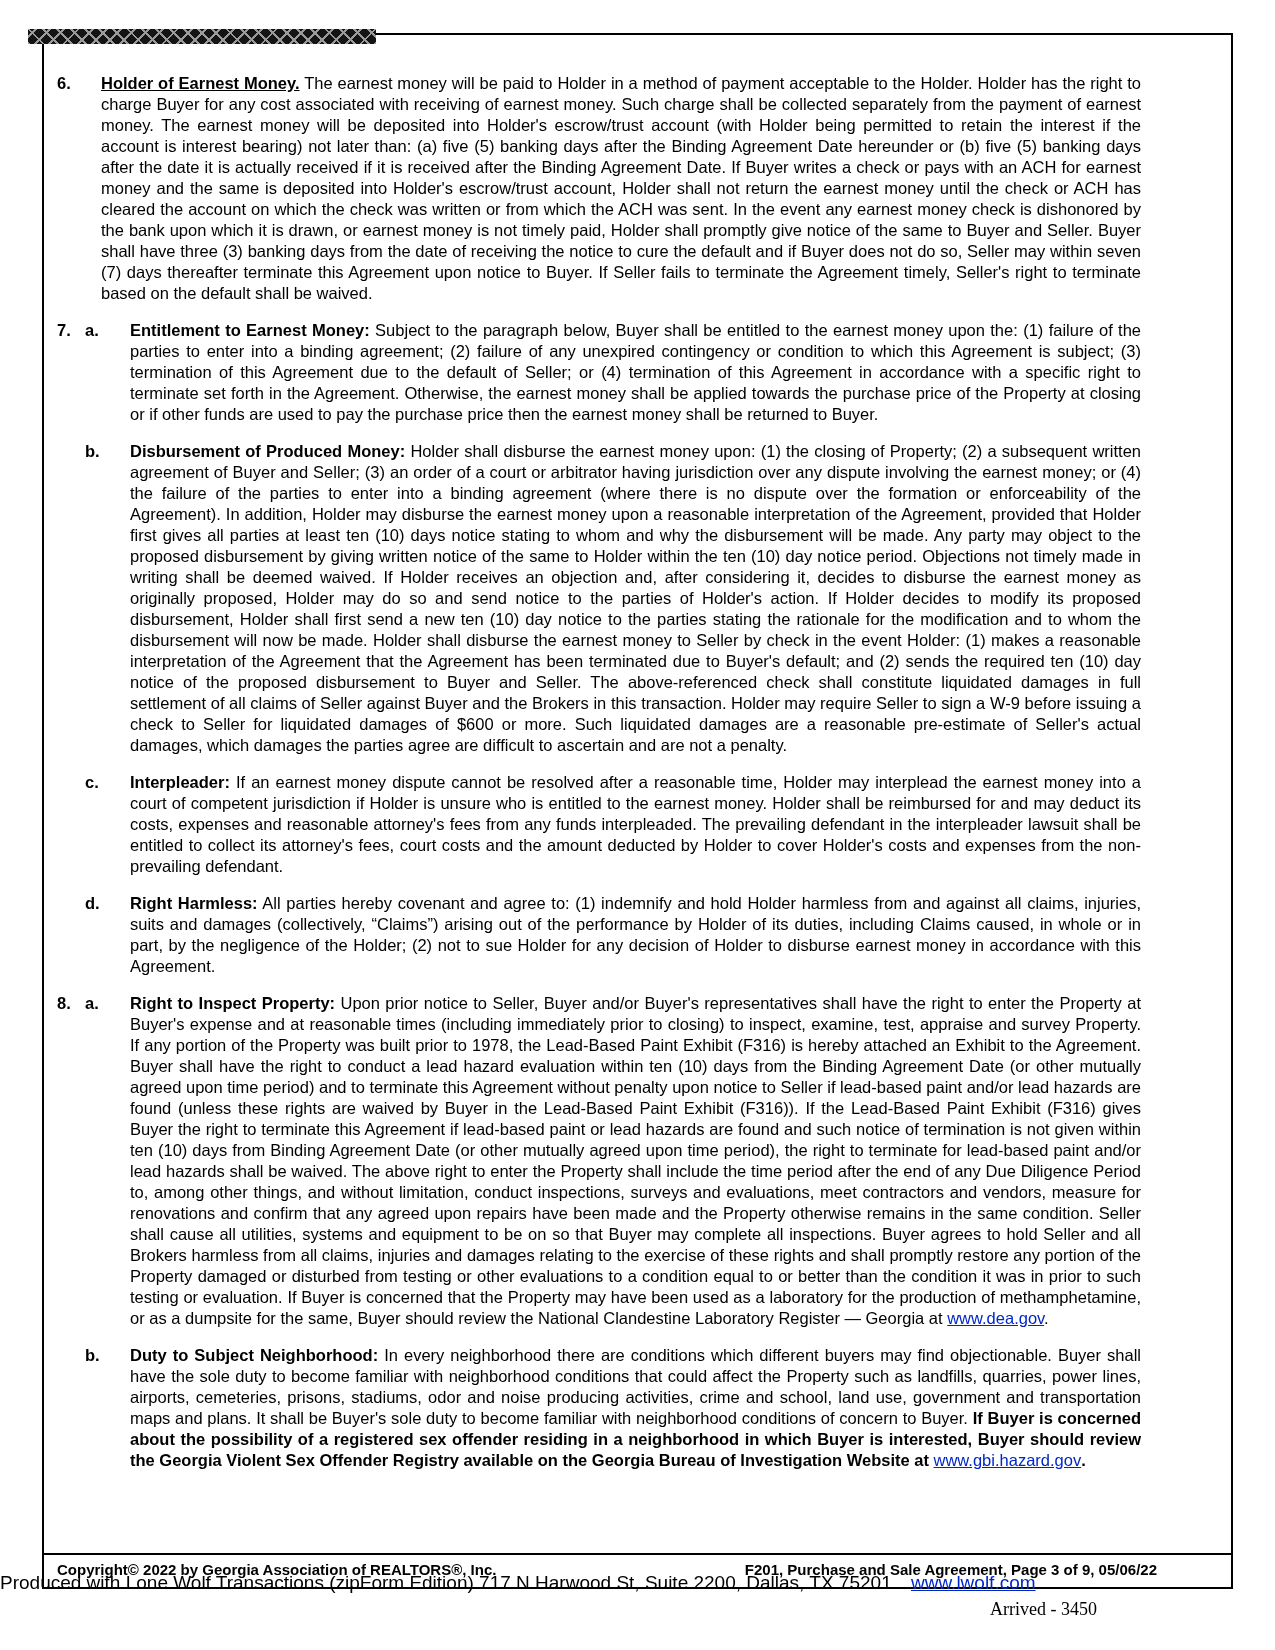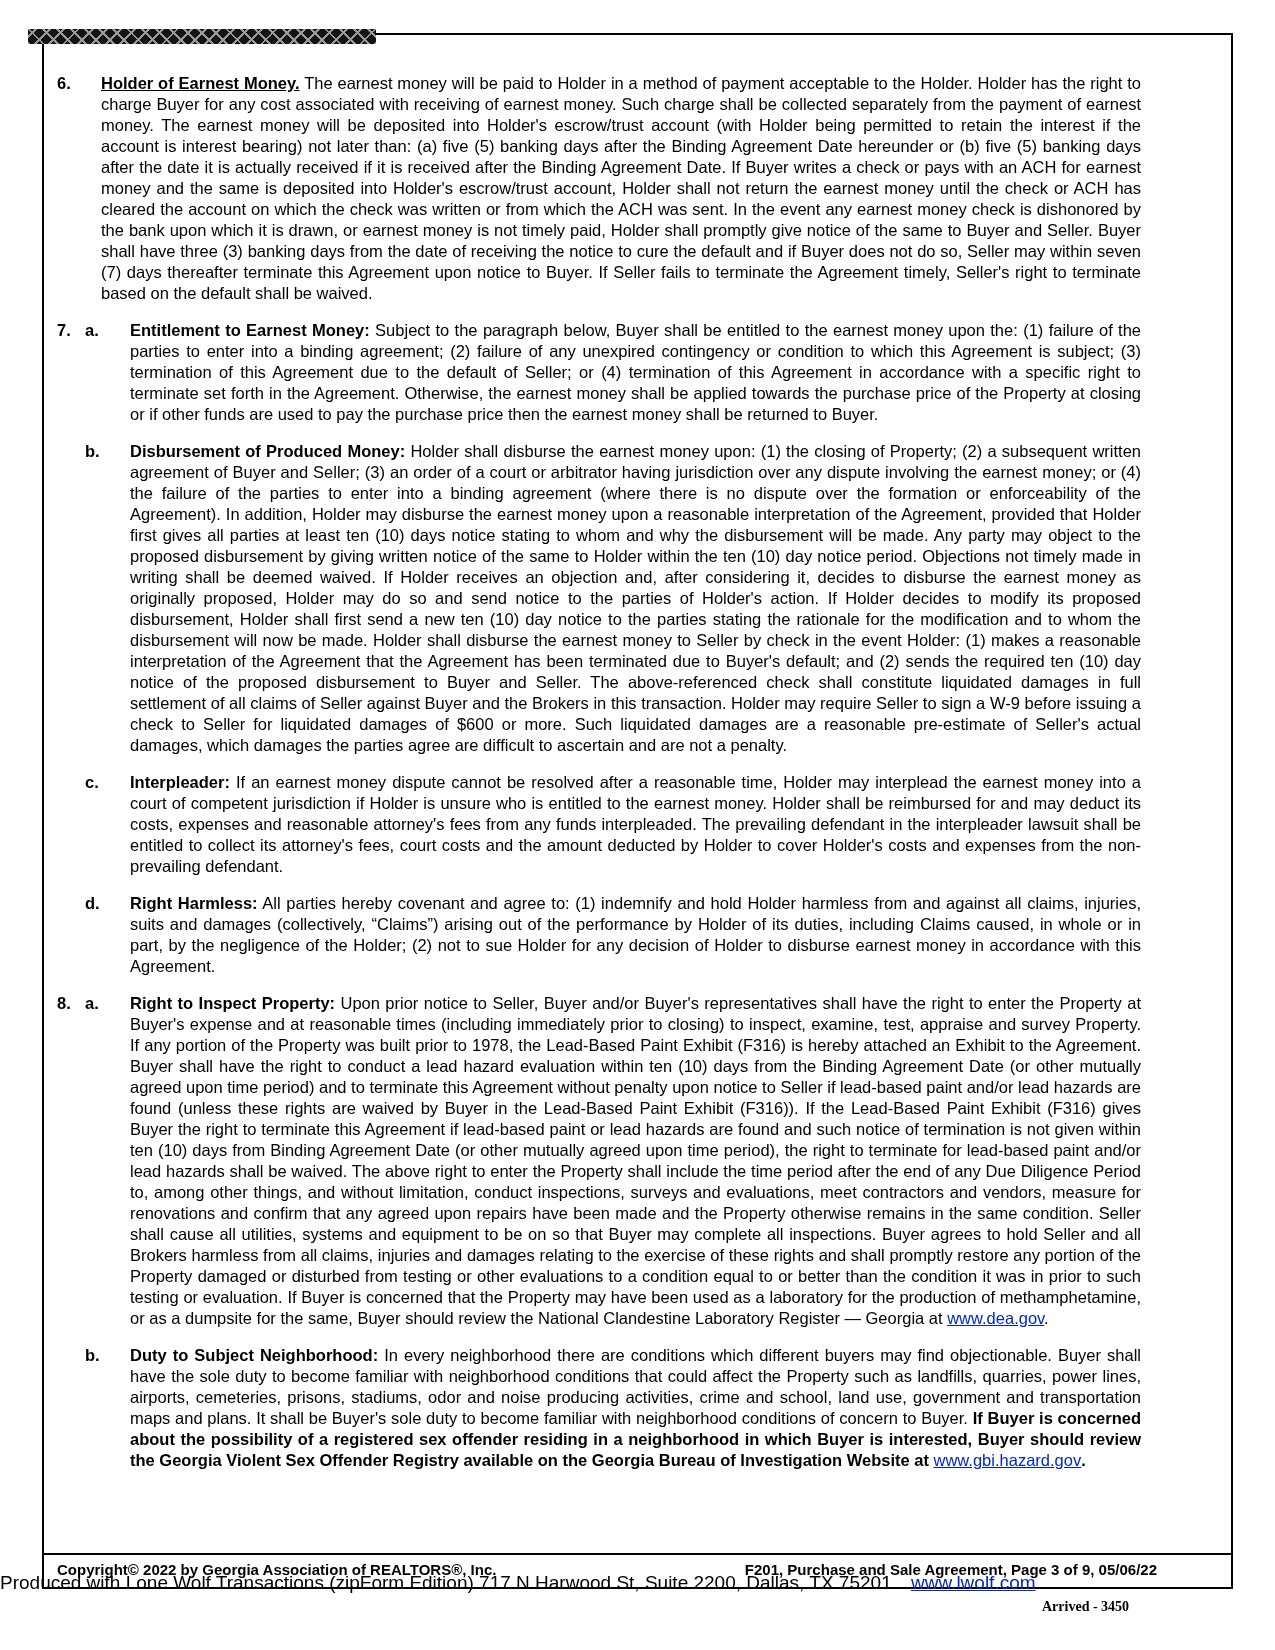--- a/index.html
+++ b/index.html
@@ -53,23 +53,23 @@
     display: flex; justify-content: space-between; align-items: center;
     padding: 6px 74px 9px 13px;
     font-size: 15px; font-weight: bold;
   }
   .produced-row {
     position: absolute; left: 0; top: 1572px; width: 1150px;
     font-size: 19px;
   }
   .produced-row a.link { margin-left: 14px; }
   .stamp {
-    position: absolute; left: 1042px; top: 1599px;
+    position: absolute; left: 990px; top: 1599px;
     font-family: "Liberation Serif", serif;
-    font-weight: bold; font-size: 14px;
+    font-weight: normal; font-size: 18px;
   }
 </style>
 </head>
 <body>
 
 <div class="scan-bar"></div>
 
 <div class="page-border">
   <div class="content">
 

